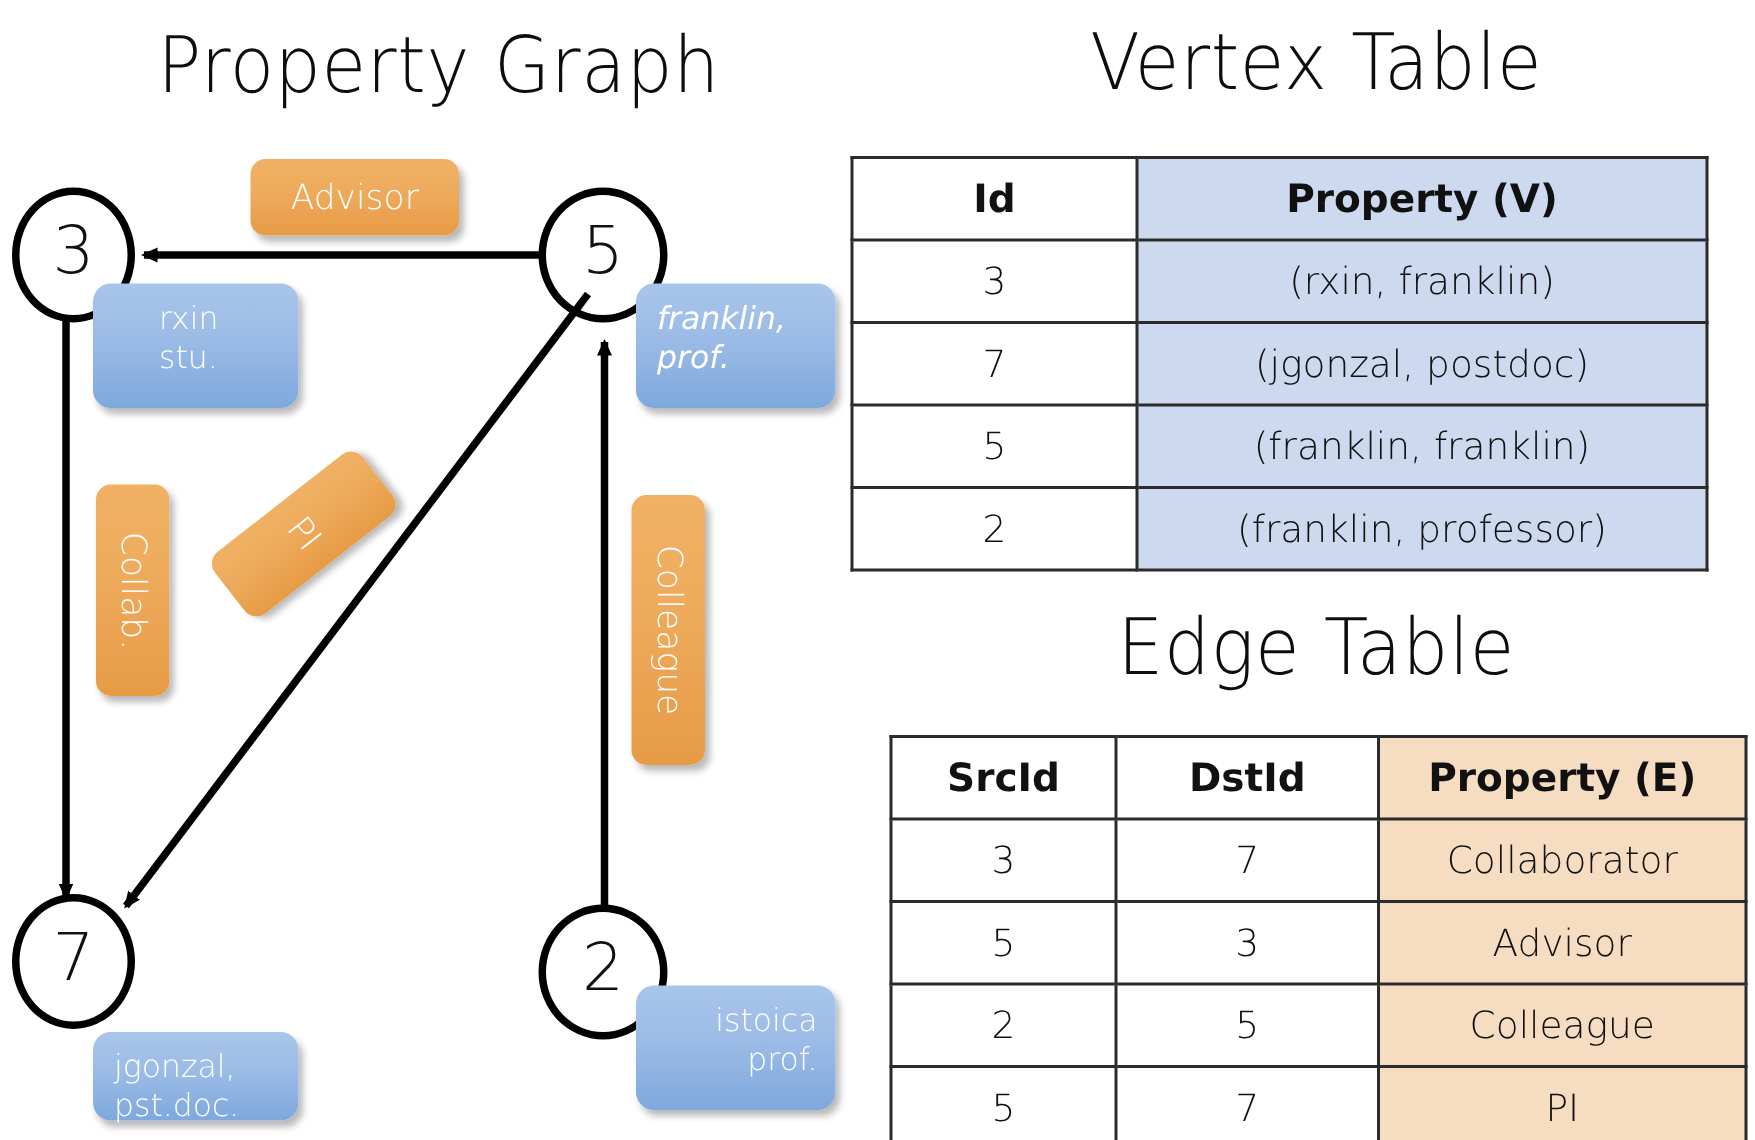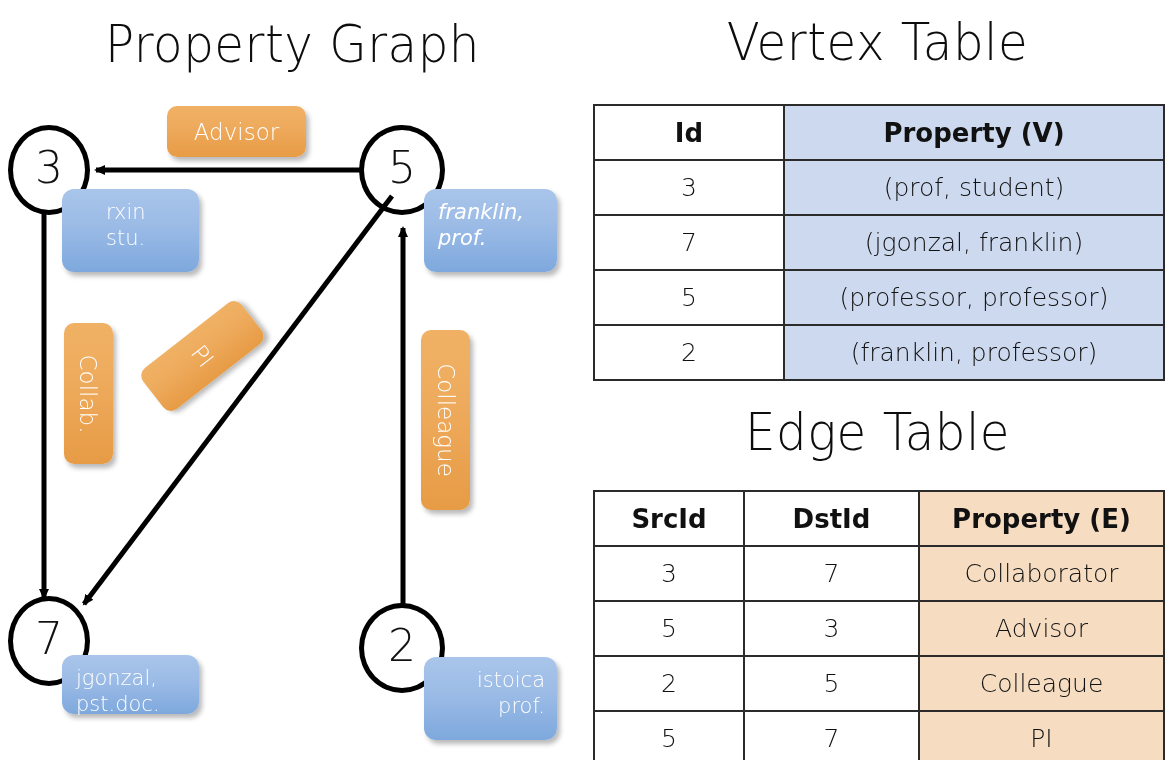--- a/index.html
+++ b/index.html
@@ -139,21 +139,21 @@
     <div class="pbox" style="left:62px;top:189px;width:137px;height:83px;padding-left:44px;">
       <div>rxin</div>
       <div>stu.</div>
     </div>
 
     <div class="pbox" style="left:424px;top:189px;width:133px;height:83px;font-style:italic;">
       <div>franklin,</div>
       <div>prof.</div>
     </div>
 
-    <div class="pbox" style="left:62px;top:655px;width:137px;height:59px;">
+    <div class="pbox" style="left:62px;top:688px;width:137px;height:59px;">
       <div>jgonzal,</div>
       <div>pst.doc.</div>
     </div>
 
     <div class="pbox" style="left:424px;top:657px;width:133px;height:83px;text-align:right;">
       <div>istoica</div>
       <div>prof.</div>
     </div>
 
     <div class="obox" style="left:167px;top:106px;width:139px;height:51px;">
@@ -166,43 +166,43 @@
 
     <div class="obox tilt" style="left:140px;top:330px;width:125px;height:52px;">
       <span>PI</span>
     </div>
 
     <div class="obox vert" style="left:421px;top:330px;width:49px;height:180px;">
       <span>Colleague</span>
     </div>
   </div>
 
-  <table class="tbl" style="left:593px;top:104px;width:570px;">
+  <table class="tbl" style="left:567px;top:104px;width:570px;">
     <colgroup>
         <col style="width:190px">
         <col style="width:380px">
       </colgroup>
     <thead>
       <tr>
         <th>Id</th>
         <th class="vprop">Property (V)</th>
       </tr>
     </thead>
     <tbody>
       <tr>
         <td>3</td>
-        <td class="vprop">(prof, student)</td>
+        <td class="vprop">(rxin, franklin)</td>
       </tr>
       <tr>
         <td>7</td>
-        <td class="vprop">(jgonzal, franklin)</td>
-      </tr>
-      <tr>
-        <td>5</td>
-        <td class="vprop">(professor, professor)</td>
+        <td class="vprop">(jgonzal, postdoc)</td>
+      </tr>
+      <tr>
+        <td>5</td>
+        <td class="vprop">(franklin, franklin)</td>
       </tr>
       <tr>
         <td>2</td>
         <td class="vprop">(franklin, professor)</td>
       </tr>
     </tbody>
   </table>
 
   <table class="tbl" style="left:593px;top:490px;width:570px;">
     <colgroup>

